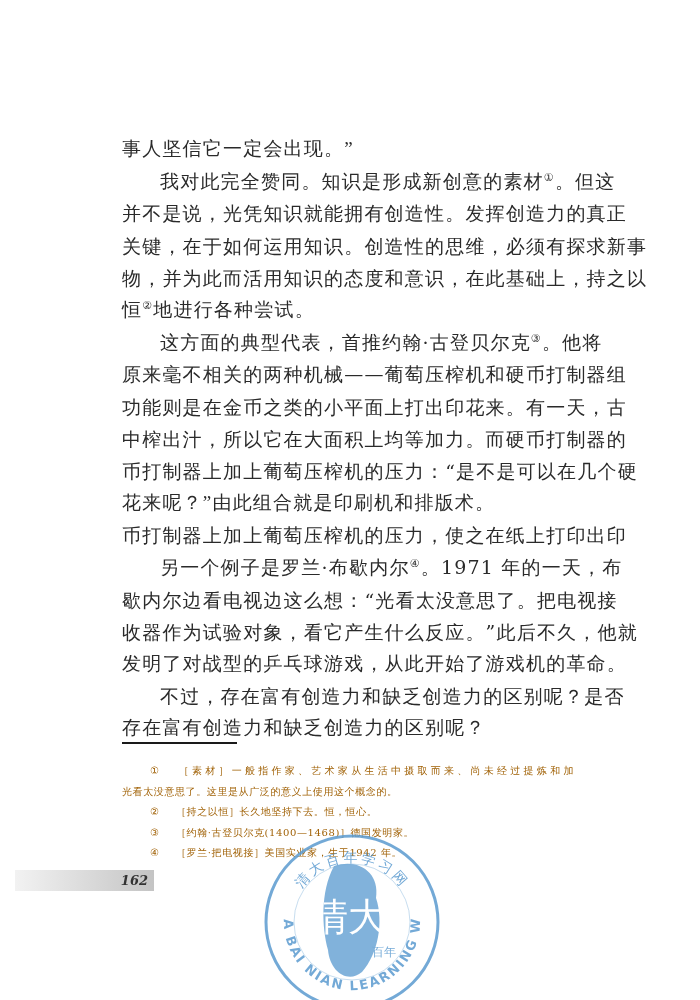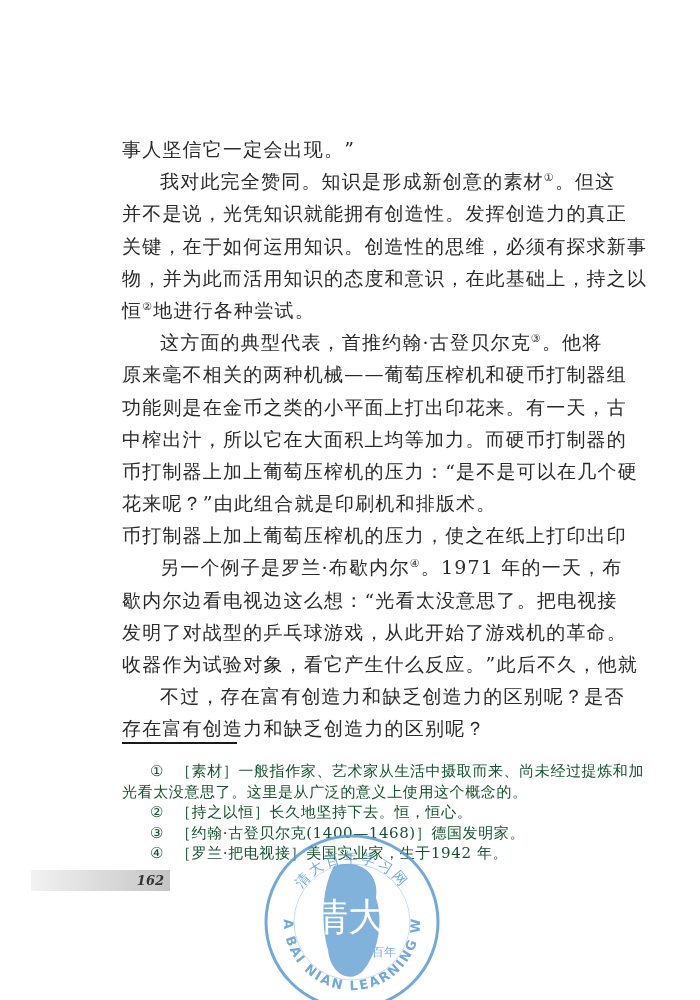--- a/index.html
+++ b/index.html
@@ -32,20 +32,21 @@
       height: 32.2px;
       line-height: 32.2px;
       font-size: 19px;
       letter-spacing: 1.2px;
       white-space: nowrap;
       text-align: justify;
       text-align-last: justify;
     }
     .line.last {
       text-align-last: left;
+      font-family: Liberation Serif, serif;
     }
     .line.indent {
       padding-left: 38px;
     }
     .fn-ref {
       font-size: 11px;
       vertical-align: super;
       line-height: 0;
     }
     .rule {
@@ -58,39 +59,39 @@
     }
     .footnotes {
       position: absolute;
       left: 122px;
       top: 761px;
       width: 452px;
     }
     .fn-line {
       height: 20.5px;
       line-height: 20.5px;
-      font-size: 15px;
+      font-size: 10px;
       letter-spacing: 0.6px;
       white-space: nowrap;
-      color: #14532d;
+      color: #a16207;
     }
     .fn-line.indent {
       padding-left: 28px;
     }
     .fn-line.justify {
       text-align: justify;
       text-align-last: justify;
     }
     .fn-num {
       display: inline-block;
       width: 26px;
     }
     .page-bar {
       position: absolute;
-      left: 31px;
+      left: 15px;
       top: 870px;
       width: 139px;
       height: 21px;
       background: linear-gradient(to right, #f2f2f2 0%, #d9d9d9 55%, #c4c4c4 100%);
     }
     .page-num {
       position: absolute;
       right: 6px;
       top: 0;
       line-height: 21px;
@@ -126,22 +127,22 @@
     <div class="line indent" id="p2l0">这方面的典型代表，首推约翰·古登贝尔克<span class="fn-ref">③</span>。他将</div>
     <div class="line">原来毫不相关的两种机械——葡萄压榨机和硬币打制器组</div>
     <div class="line">功能则是在金币之类的小平面上打出印花来。有一天，古</div>
     <div class="line">中榨出汁，所以它在大面积上均等加力。而硬币打制器的</div>
     <div class="line">币打制器上加上葡萄压榨机的压力：“是不是可以在几个硬</div>
     <div class="line last">花来呢？”由此组合就是印刷机和排版术。</div>
     <div class="line">币打制器上加上葡萄压榨机的压力，使之在纸上打印出印</div>
 
     <div class="line indent" id="p3l0">另一个例子是罗兰·布歇内尔<span class="fn-ref">④</span>。1971 年的一天，布</div>
     <div class="line">歇内尔边看电视边这么想：“光看太没意思了。把电视接</div>
+    <div class="line">收器作为试验对象，看它产生什么反应。”此后不久，他就</div>
     <div class="line last">发明了对战型的乒乓球游戏，从此开始了游戏机的革命。</div>
-    <div class="line">收器作为试验对象，看它产生什么反应。”此后不久，他就</div>
 
     <div class="line indent">不过，存在富有创造力和缺乏创造力的区别呢？是否</div>
     <div class="line last">存在富有创造力和缺乏创造力的区别呢？</div>
   </div>
 
   <div class="rule"></div>
 
   <div class="footnotes">
     <div class="fn-line indent justify">
       <span class="fn-num">①</span><span>［素材］一般指作家、艺术家从生活中摄取而来、尚未经过提炼和加</span>

